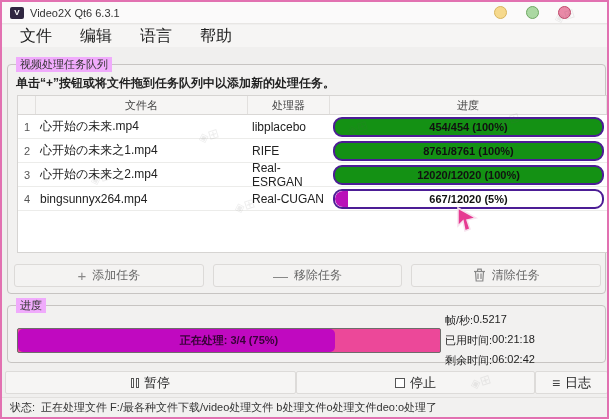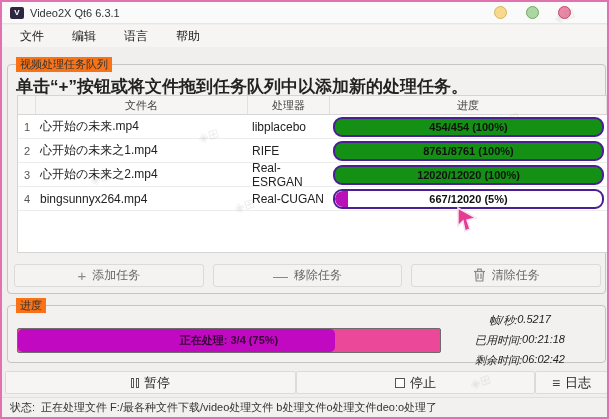--- a/index.html
+++ b/index.html
@@ -11,29 +11,29 @@
   .logo{width:14px;height:12px;background:#2f2640;border-radius:2px;color:#fff;font-size:8px;font-weight:bold;display:flex;align-items:center;justify-content:center;margin-right:6px;}
   .title{font-size:11px;color:#333;}
   .winbtns{margin-left:auto;display:flex;gap:19px;margin-right:28px;}
   .dot{width:13px;height:13px;border-radius:50%;border:1.5px solid;}
   .dot.min{background:#f6d98d;border-color:#d8b55e;}
   .dot.max{background:#abd8a2;border-color:#6fa763;}
   .dot.close{background:#e989a7;border-color:#c2486b;}
 
   
   .menubar{position:absolute;left:0;top:23px;right:0;height:22px;background:#f6f5f4;display:flex;align-items:center;padding-left:4px;}
-  .menu-item{font-size:12px;color:#222;padding:2px 14px;cursor:default;}
+  .menu-item{font-size:16px;color:#222;padding:2px 14px;cursor:default;}
 
   
   .groupbox{position:absolute;border:1px solid #c7c4c2;border-radius:4px;background:#f2f1f0;}
   .gb-queue{left:5px;top:62px;width:599px;height:230px;}
   .gb-progress{left:5px;top:303px;width:599px;height:58px;}
-  .gb-legend{position:absolute;top:-8px;left:8px;background:#f97316;padding:0 4px;font-size:11px;color:#333;}
-
-  .hint{position:absolute;left:8px;top:10px;font-size:17px;color:#222;font-weight:bold;}
+  .gb-legend{position:absolute;top:-8px;left:8px;background:#f0abfc;padding:0 4px;font-size:11px;color:#333;}
+
+  .hint{position:absolute;left:8px;top:10px;font-size:12px;color:#222;font-weight:bold;}
 
   
   .table{position:absolute;left:9px;top:30px;width:591px;height:158px;background:#fff;border:1px solid #d6d4d2;font-size:12px;color:#222;}
   .t-header{display:flex;height:19px;background:#f6f5f4;border-bottom:1px solid #d9d7d5;}
   .t-header .cell{border-right:1px solid #e2e0de;display:flex;align-items:center;justify-content:center;font-size:11px;color:#444;}
   .t-row{display:flex;height:24px;border-bottom:1px solid #ececea;align-items:center;}
   .c-num{width:18px;flex:0 0 18px;display:flex;align-items:center;justify-content:center;color:#555;font-size:11px;}
   .c-file{width:212px;flex:0 0 212px;padding-left:4px;}
   .c-proc{width:82px;flex:0 0 82px;padding-left:4px;}
   .c-prog{flex:1;padding:0 3px;}
@@ -45,21 +45,21 @@
   
   .btnrow{position:absolute;left:6px;bottom:6px;width:587px;display:flex;gap:9px;}
   .qbtn{flex:1;height:23px;background:#f4f3f2;border:1px solid #dcdad8;border-radius:3px;display:flex;align-items:center;justify-content:center;gap:6px;color:#666;font-size:12px;}
   .qicon{font-size:15px;line-height:1;color:#888;}
 
   
   .pbar{position:absolute;left:9px;top:22px;width:424px;height:25px;border:1px solid #6e6c6a;border-radius:2px;background:#ec4899;overflow:hidden;padding-left:20px;}
   .pbar .fill{position:absolute;left:0;top:0;bottom:0;background:#c009c0;border-radius:5px;}
   .pbar .lbl{position:absolute;inset:0;display:flex;align-items:center;justify-content:center;font-size:11px;font-weight:bold;color:rgba(10,0,10,.75);}
   .stats{position:absolute;right:10px;top:7px;width:150px;font-size:11px;color:#222;}
-  .stat-line{display:flex;justify-content:center;margin-bottom:5px;font-style:italic;}
+  .stat-line{display:flex;justify-content:flex-start;margin-bottom:5px;}
   .stat-line .v{text-align:right;}
 
   
   .footer{position:absolute;left:3px;top:369px;width:603px;display:flex;}
   .fbtn{height:23px;background:#f6f5f4;border:1px solid #dddbd9;border-radius:2px;display:flex;align-items:center;justify-content:center;gap:5px;font-size:13px;color:#222;}
   .fbtn.pause{flex:0 0 291px;}
   .fbtn.stop{flex:0 0 239px;}
   .fbtn.log{flex:1;}
   .pause-icon{display:flex;gap:2px;}
   .pause-icon i{display:block;width:3px;height:10px;border:1px solid #555;background:#fff;}

